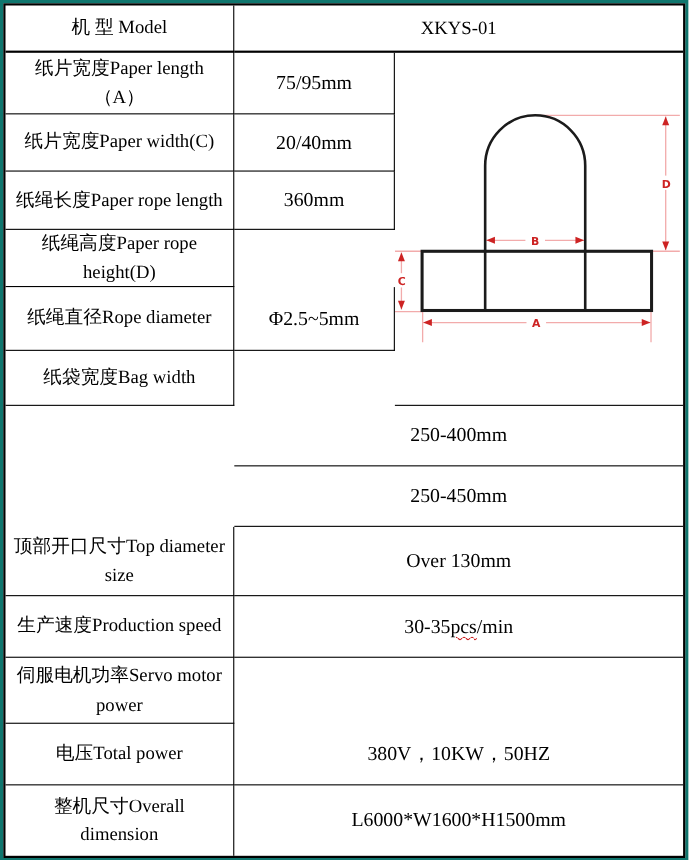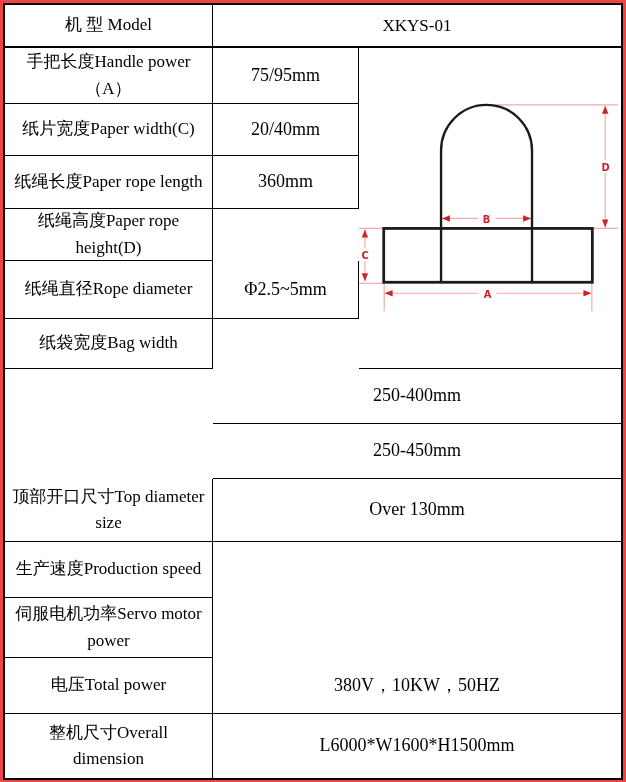--- a/index.html
+++ b/index.html
@@ -6,21 +6,21 @@
     margin: 0;
     padding: 0;
     background: #ffffff;
     font-family: "Liberation Serif", "DejaVu Serif", serif;
     color: #000000;
   }
   .page {
     position: relative;
     width: 626px;
     height: 782px;
-    background: #ef4444;
+    background: #0f766e;
     overflow: hidden;
   }
   .spec-table {
     position: absolute;
     left: 3px;
     top: 3px;
     width: 620px;
     height: 777px;
     border: 2px solid #000000;
     display: grid;
@@ -129,21 +129,21 @@
           <polygon points="249,180 245.8,172 252.2,172"></polygon>
         </g>
 
         <text class="dim-text" x="129" y="175.5" text-anchor="middle">B</text>
         <text class="dim-text" x="6.2" y="212" text-anchor="middle">C</text>
         <text class="dim-text" x="130" y="250.5" text-anchor="middle">A</text>
         <text class="dim-text" x="249.5" y="123" text-anchor="middle">D</text>
       </svg>
     </div>
 
-    <div class="cell label c1">手把长度Handle power
+    <div class="cell label c1">纸片宽度Paper length
 （A）</div>
 
     <div class="cell value c2">75/95mm</div>
 
     <div class="cell label c1">纸片宽度Paper width(C)</div>
     <div class="cell value c2">20/40mm</div>
 
     <div class="cell label c1">纸绳长度Paper rope length</div>
     <div class="cell value c2">360mm</div>
 
@@ -156,20 +156,25 @@
     <div class="cell label c1">纸袋宽度Bag width</div>
     <div class="cell value c23">250-400mm</div>
 
     <div class="cell value c23">250-450mm</div>
 
     <div class="cell label c1">顶部开口尺寸Top diameter
 size</div>
     <div class="cell value c23">Over 130mm</div>
 
     <div class="cell label c1">生产速度Production speed</div>
+    <div class="cell value c23">
+      <span>30-35 </span>
+        <span class="wavy">pcs</span>
+        <span>/min</span>
+    </div>
 
     <div class="cell label c1">伺服电机功率Servo motor
 power</div>
 
     <div class="cell label c1">电压Total power</div>
     <div class="cell value c23">380V，10KW，50HZ</div>
 
     <div class="cell label c1 last-row">整机尺寸Overall
 dimension</div>
     <div class="cell value c23 last-row">L6000*W1600*H1500mm</div>

